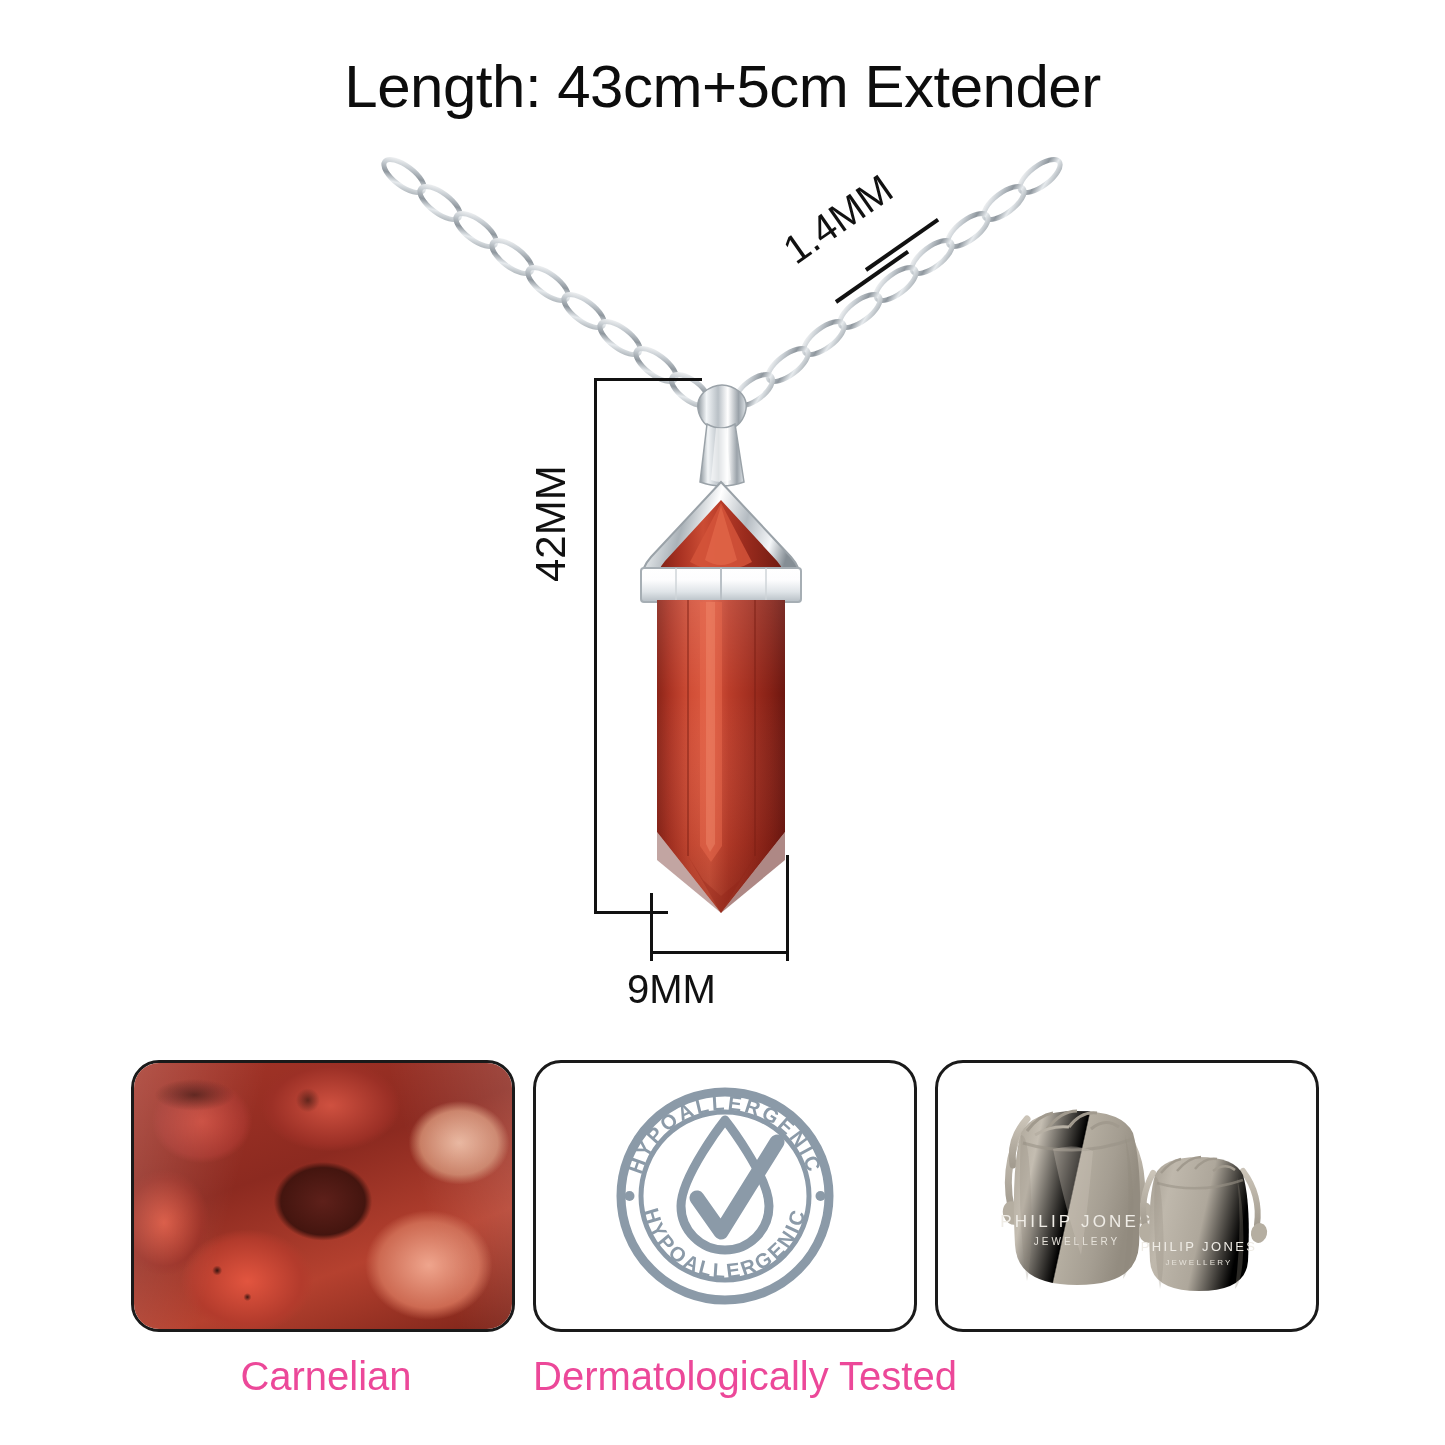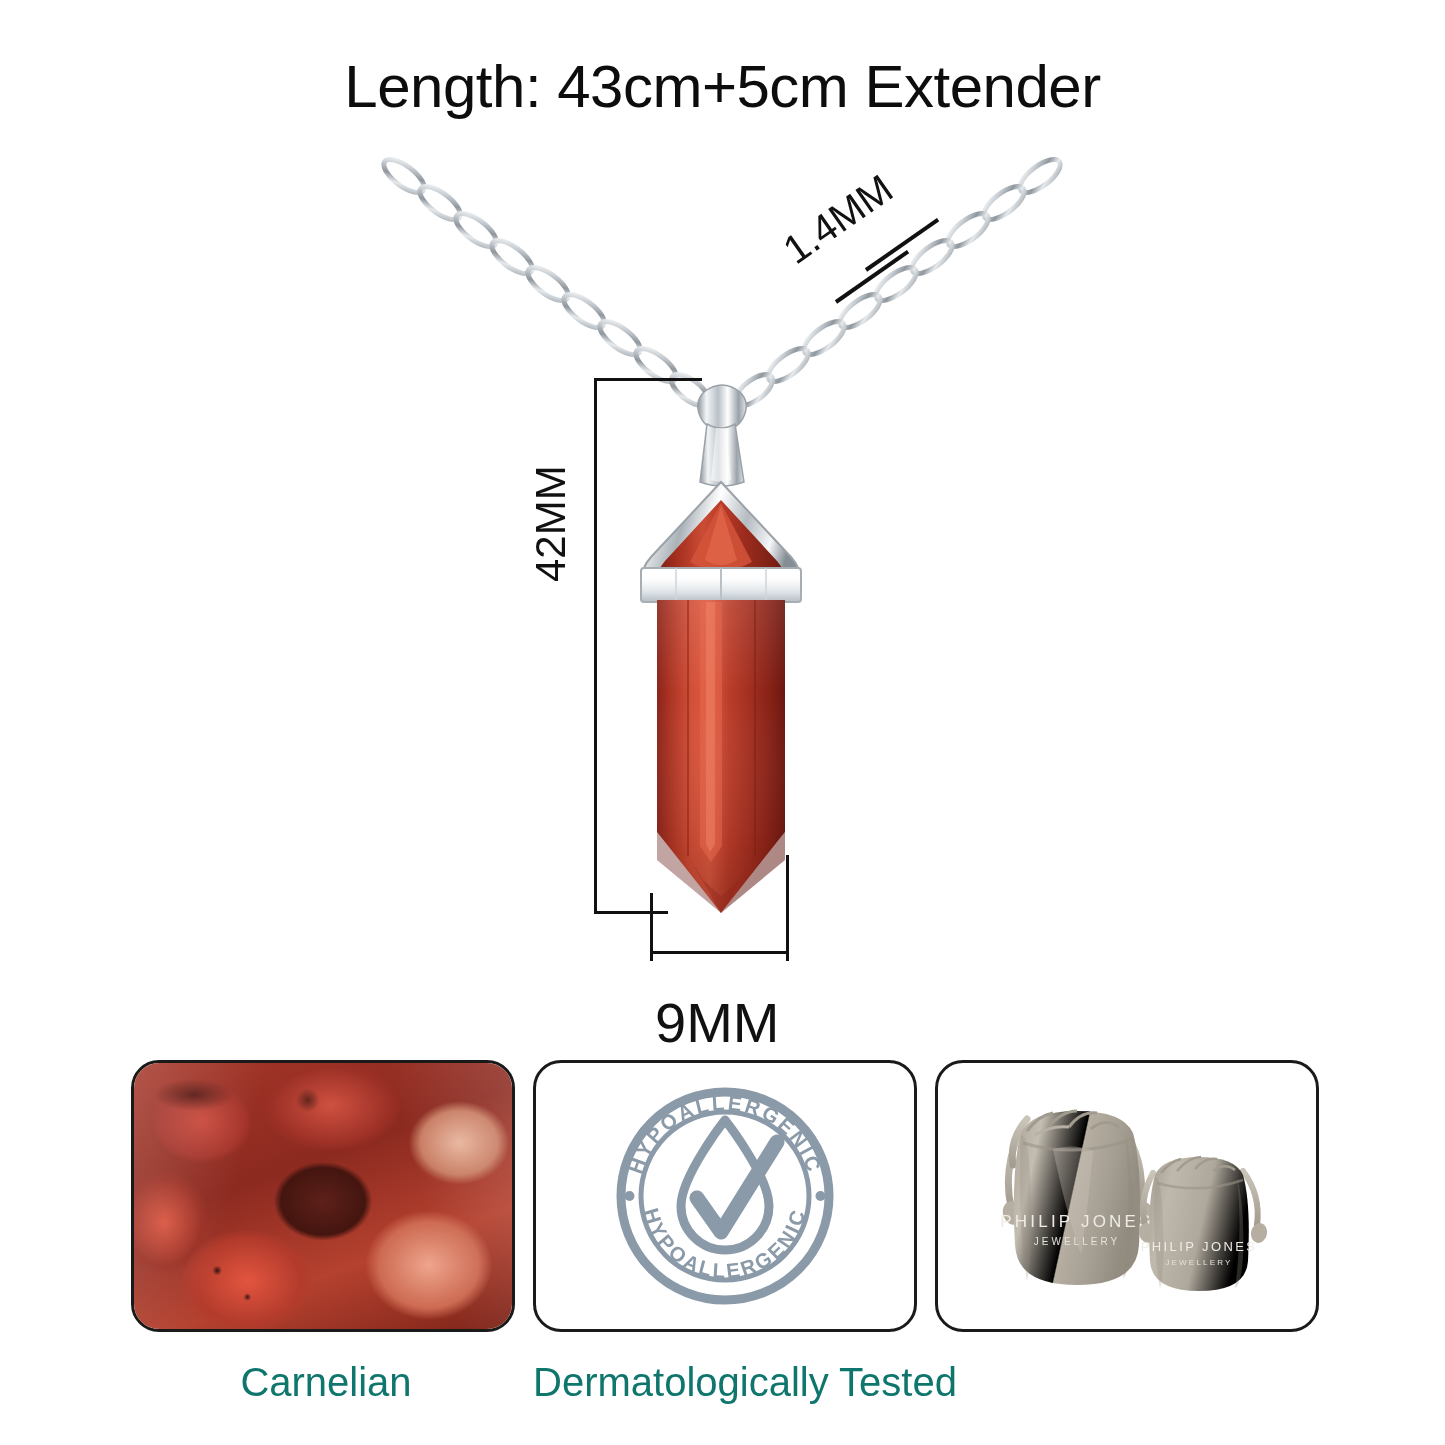--- a/index.html
+++ b/index.html
@@ -56,24 +56,23 @@
     white-space: nowrap;
   }
   #label-42mm {
     left: 527px;
     top: 582px;
     transform: rotate(-90deg);
     transform-origin: left top;
     letter-spacing: 0px;
   }
   #label-9mm {
-    left: 655px;
+    left: 627px;
     top: 967px;
-    font-size: 56px;
-    margin-top: 23px;
+    font-size: 40px;
   }
   #label-14mm {
     left: 775px;
     top: 236px;
     transform: rotate(-35deg);
     transform-origin: left top;
     font-size: 40px;
   }
   .tick14 {
     position: absolute;
@@ -99,24 +98,24 @@
     position: relative;
     width: 384px;
     height: 272px;
     border: 3px solid #1a1a1a;
     border-radius: 28px;
     background: #ffffff;
     overflow: hidden;
     box-sizing: border-box;
   }
   .card-caption {
-    margin-top: 28px;
+    margin-top: 22px;
     text-align: center;
     font-size: 40px;
-    color: #0f766e;
+    color: #ec4899;
     white-space: nowrap;
   }
 
   
   .stone-photo {
     position: absolute;
     inset: 0;
     background:
       radial-gradient(ellipse 70px 58px at 18% 22%, #c9483a 0%, #a5342b 60%, rgba(120,35,28,0) 72%),
       radial-gradient(ellipse 95px 62px at 52% 16%, #cf5140 0%, #9c3026 62%, rgba(120,35,28,0) 74%),

